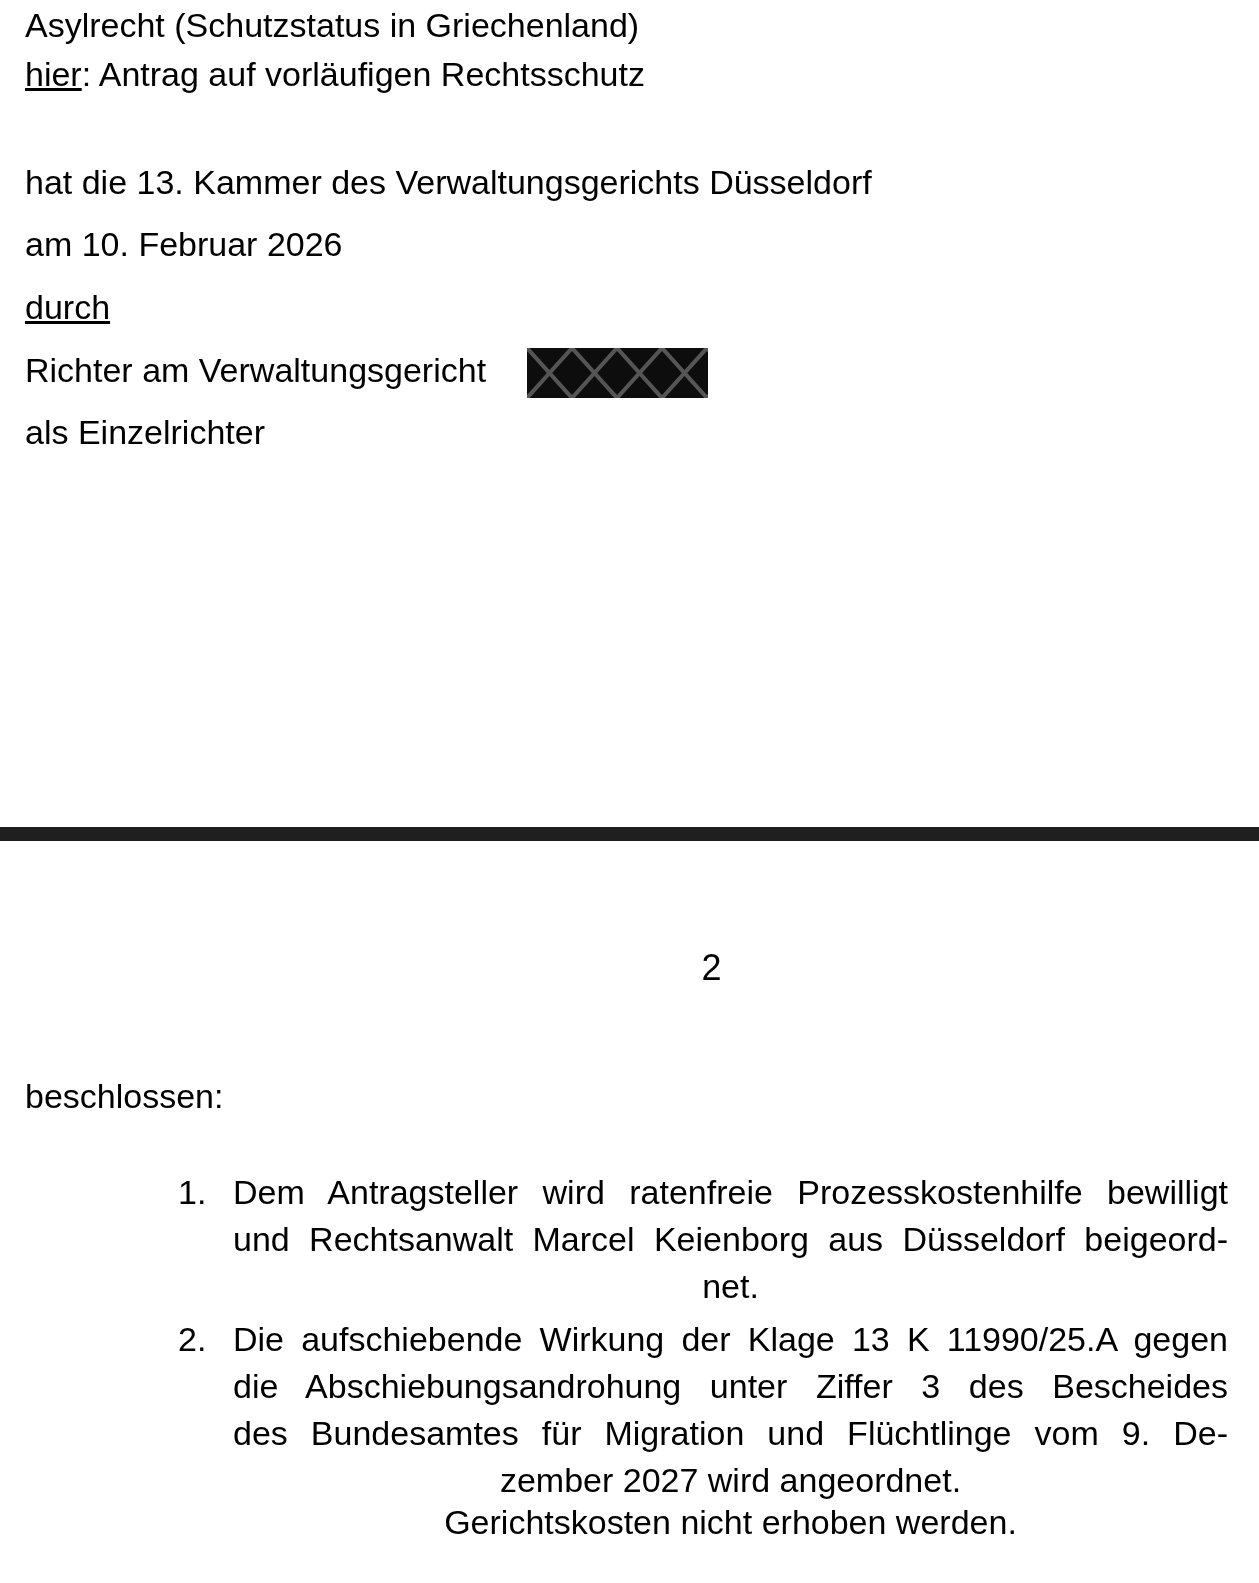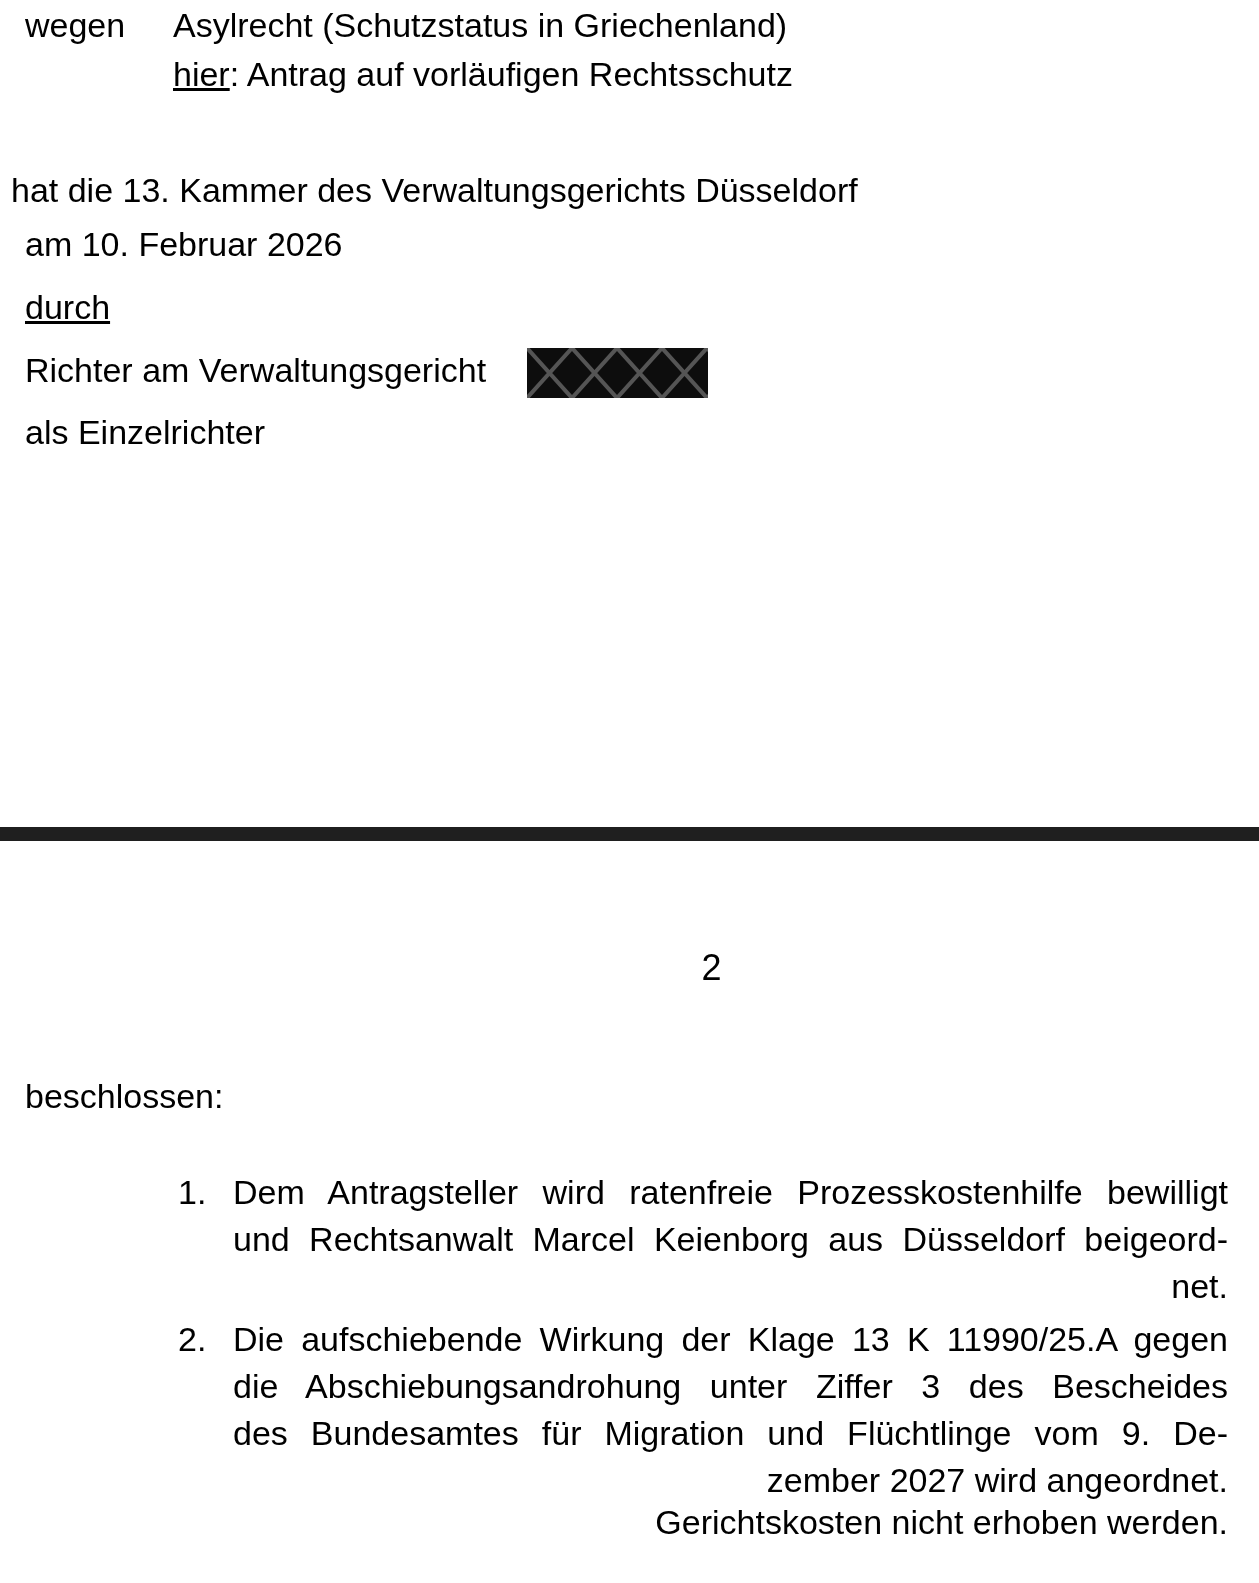--- a/index.html
+++ b/index.html
@@ -14,21 +14,21 @@
     font-size: 34px;
     line-height: 47px;
   }
   .abs { position: absolute; }
 
   
   .subject-row { top: 1px; left: 25px; display: flex; line-height: 49px; }
   .subject-label { width: 148px; flex: none; }
   .u { text-decoration: underline; }
 
-  .l-court   { top: 159px; left: 11px; margin-top: 8px; }
+  .l-court   { top: 159px; left: 25px; }
   .l-date    { top: 221px; left: 25px; }
   .l-durch   { top: 284px; left: 25px; text-decoration: underline; }
   .l-richter { top: 347px; left: 25px; width: 1210px; }
   .l-als     { top: 409px; left: 25px; }
 
   .redaction-box {
     position: absolute;
     left: 502px;
     top: 1px;
     width: 181px;
@@ -53,27 +53,26 @@
 
   .decision { left: 178px; display: flex; }
   .decision .num  { width: 55px; flex: none; }
   .decision .body { width: 995px; }
   .d1 { top: 1169px; }
   .d2 { top: 1316px; }
   .continuation { top: 1499px; left: 233px; width: 995px; }
 
   
   .jl { text-align: justify; text-align-last: justify; }
-  .ll { text-align: right; }
+  .ll { text-align: center; }
 </style>
 </head>
 <body>
 
 <div class="abs subject-row">
-  <div class="subject-label">wegen</div>
   <div>
     <div>Asylrecht (Schutzstatus in Griechenland)</div>
     <div><span class="u">hier</span><span>: Antrag auf vorläufigen Rechtsschutz</span></div>
   </div>
 </div>
 
 <div class="abs l-court">hat die 13. Kammer des Verwaltungsgerichts Düsseldorf</div>
 <div class="abs l-date">am 10. Februar 2026</div>
 <div class="abs l-durch">durch</div>
 

